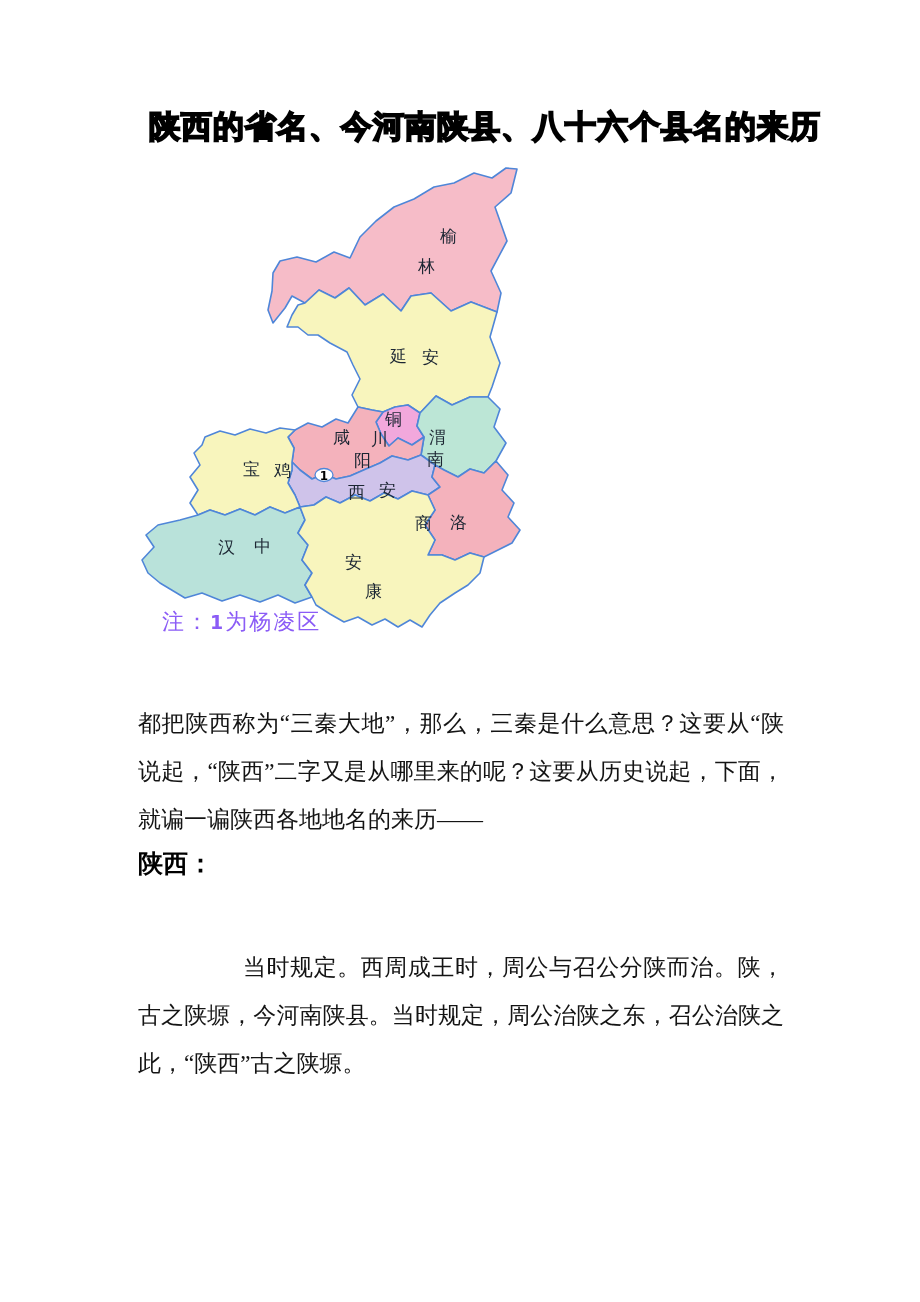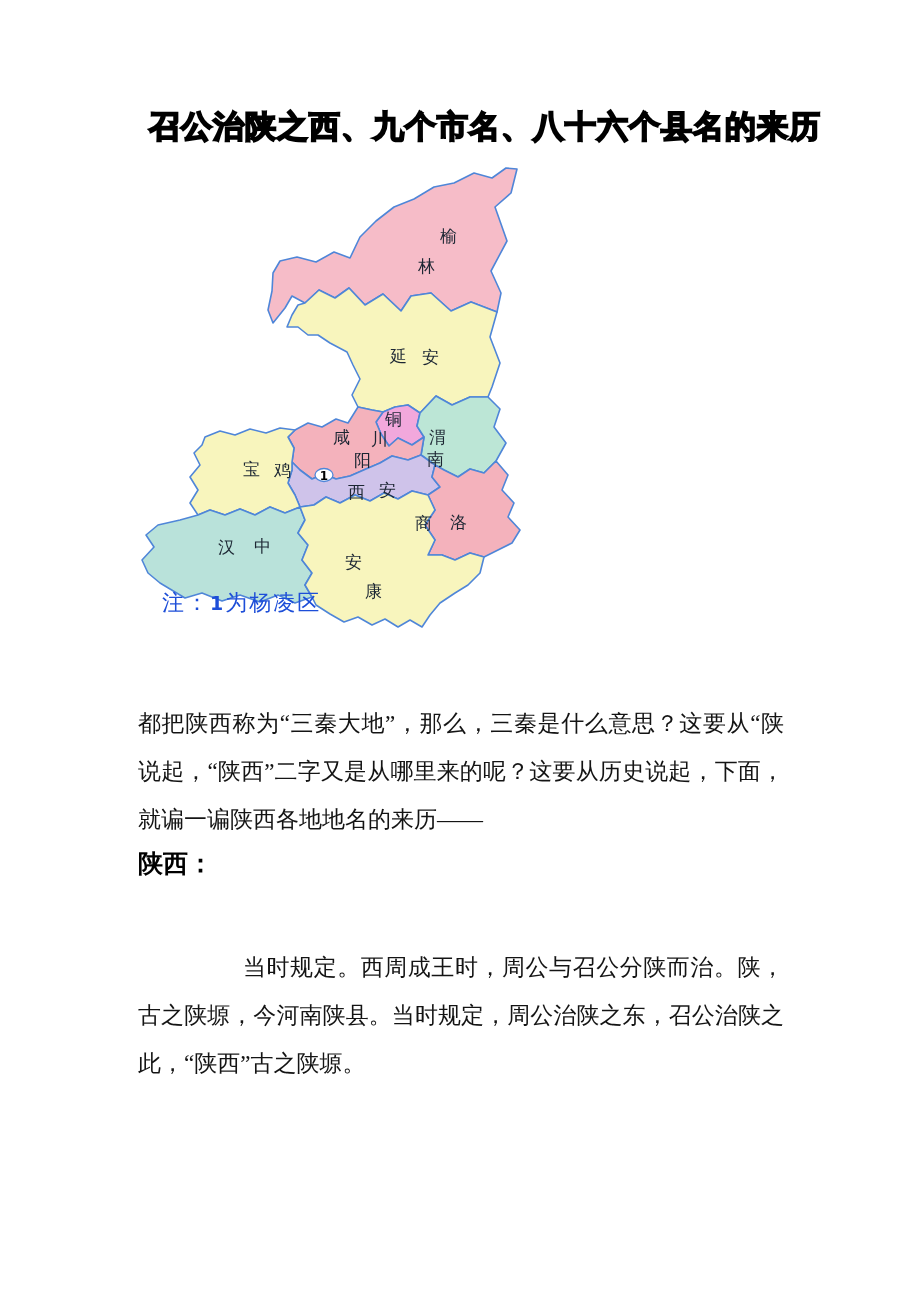--- a/index.html
+++ b/index.html
@@ -14,22 +14,22 @@
     position:absolute;top:100px;left:0;width:920px;margin:0;
     padding-left:50px;box-sizing:border-box;
     text-align:center;font-family:"DejaVu Sans","Liberation Sans",sans-serif;
     font-size:31px;font-weight:900;color:#000;letter-spacing:1px;
     -webkit-text-stroke:1.9px #000;line-height:52px;
   }
   
   .map-figure{position:absolute;left:140px;top:165px;width:400px;height:480px;margin:0;}
   .map-figure svg{position:absolute;left:0;top:0;}
   .map-note{
-    position:absolute;left:22px;top:423px;white-space:nowrap;
-    font-size:22px;color:#1d4ed8;letter-spacing:2px;
+    position:absolute;left:22px;top:442px;white-space:nowrap;
+    font-size:22px;color:#8b5cf6;letter-spacing:2px;
   }
   .map-note b{font-family:"DejaVu Sans","Liberation Sans",sans-serif;font-size:19px;}
   
   .para{position:absolute;left:138px;width:646px;}
   .para .line{
     height:48px;line-height:48px;font-size:23px;overflow:hidden;
     text-align:justify;text-align-last:justify;text-justify:inter-character;
   }
   .para .line.no-just{text-align-last:left;}
   .para .line.indent{padding-left:105px;}
@@ -39,21 +39,21 @@
   .sub-heading{
     position:absolute;left:138px;top:840px;margin:0;
     font-size:25px;font-weight:bold;color:#000;line-height:48px;
   }
 </style>
 </head>
 <body>
 
 <div class="page">
 
-  <h1 class="title">召公治陕之西、九个市名、八十六个县名的来历</h1>
+  <h1 class="title">陕西的省名、今河南陕县、八十六个县名的来历</h1>
 
   <figure class="map-figure">
     <svg id="map-svg" width="400" height="480" viewBox="0 0 400 480">
         <polygon points="133,108 140,96 157,92 176,97 194,87 210,93 220,72 236,56 254,42 274,34 294,22 314,18 334,8 352,13 366,3 377,4 371,28 355,42 367,76 351,106 361,128 357,147 331,137 311,146 291,128 271,131 261,146 243,129 225,140 209,123 195,133 179,125 165,138 152,131 145,143 133,158 128,145 132,126" fill="#f6bcc8" stroke="#4f86d8" stroke-width="1.6" stroke-linejoin="round"></polygon>
         <polygon points="158,140 165,138 179,125 195,133 209,123 225,140 243,129 261,146 271,131 291,128 311,146 331,137 357,147 350,172 360,198 352,222 348,232 330,232 312,240 296,231 280,248 268,240 255,242 243,247 232,245 218,242 212,230 220,214 213,200 207,187 190,178 178,170 168,170 158,162 147,162 152,150" fill="#f8f5bd" stroke="#4f86d8" stroke-width="1.6" stroke-linejoin="round"></polygon>
         <polygon points="243,247 255,242 268,240 280,248 277,261 284,272 272,280 258,273 249,281 241,269 236,257" fill="#f2a8dc" stroke="#4f86d8" stroke-width="1.6" stroke-linejoin="round"></polygon>
         <polygon points="280,248 296,231 312,240 330,232 348,232 360,244 354,262 366,278 356,296 344,308 330,304 318,312 304,305 295,300 281,290 284,272 277,261" fill="#bce6d6" stroke="#4f86d8" stroke-width="1.6" stroke-linejoin="round"></polygon>
         <polygon points="218,242 232,245 243,247 236,257 241,269 249,281 258,273 272,280 284,272 281,290 268,295 252,291 240,298 226,304 210,311 196,314 184,309 172,314 160,305 152,297 154,283 148,272 155,265 168,258 182,262 196,254 208,258" fill="#f4b2bc" stroke="#4f86d8" stroke-width="1.6" stroke-linejoin="round"></polygon>
         <polygon points="152,297 160,305 172,314 184,309 196,314 210,311 226,304 240,298 252,291 268,295 281,290 295,300 292,312 300,322 288,330 272,326 258,334 244,328 230,336 215,330 200,338 186,332 174,340 160,342 155,330 148,318 152,305" fill="#cfc3ea" stroke="#4f86d8" stroke-width="1.6" stroke-linejoin="round"></polygon>
         <polygon points="65,272 80,266 95,270 110,264 126,268 140,263 155,265 148,272 154,283 152,297 152,305 148,318 155,330 160,342 145,348 130,342 115,350 100,344 85,350 70,345 58,350 50,338 58,325 50,312 60,300 54,288 62,280" fill="#f8f5bd" stroke="#4f86d8" stroke-width="1.6" stroke-linejoin="round"></polygon>

